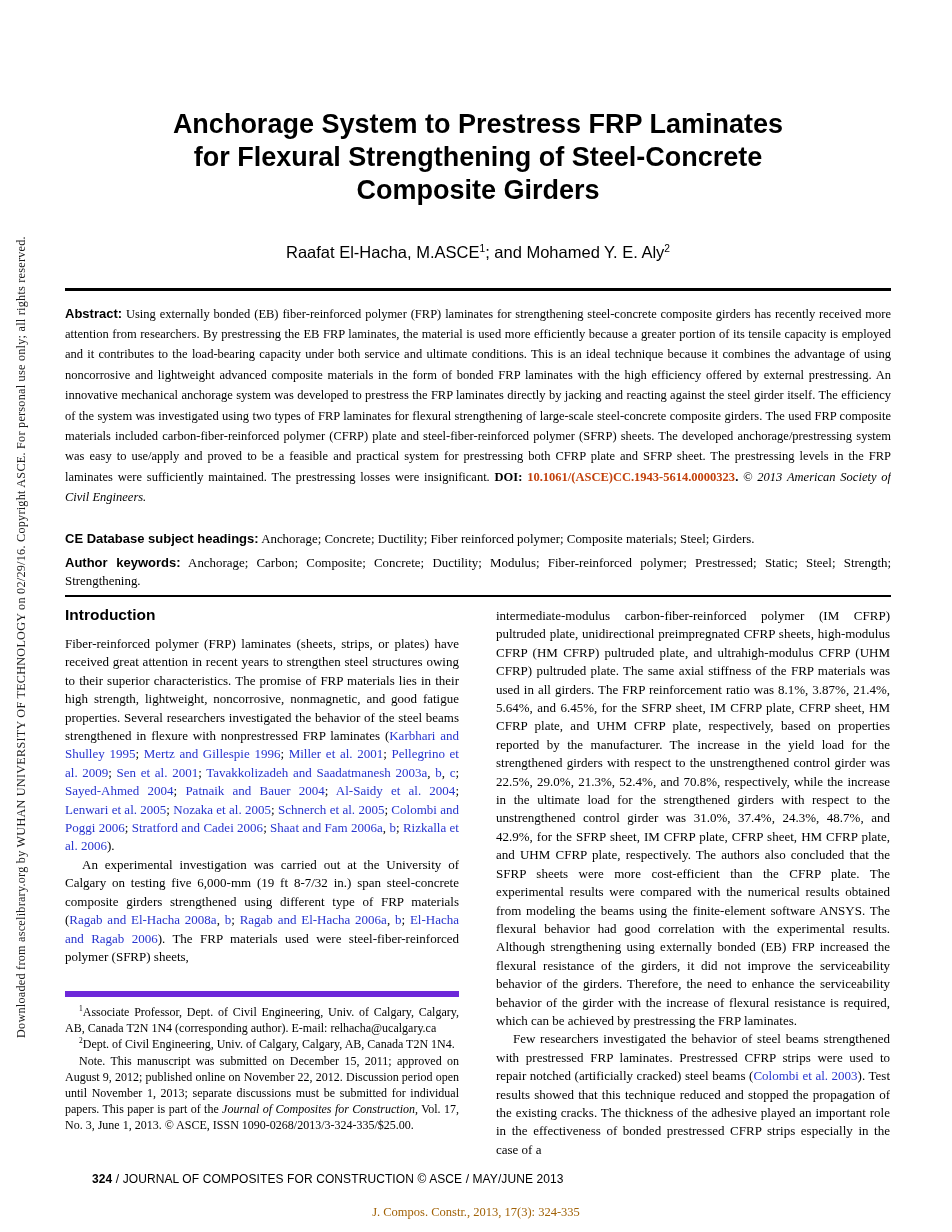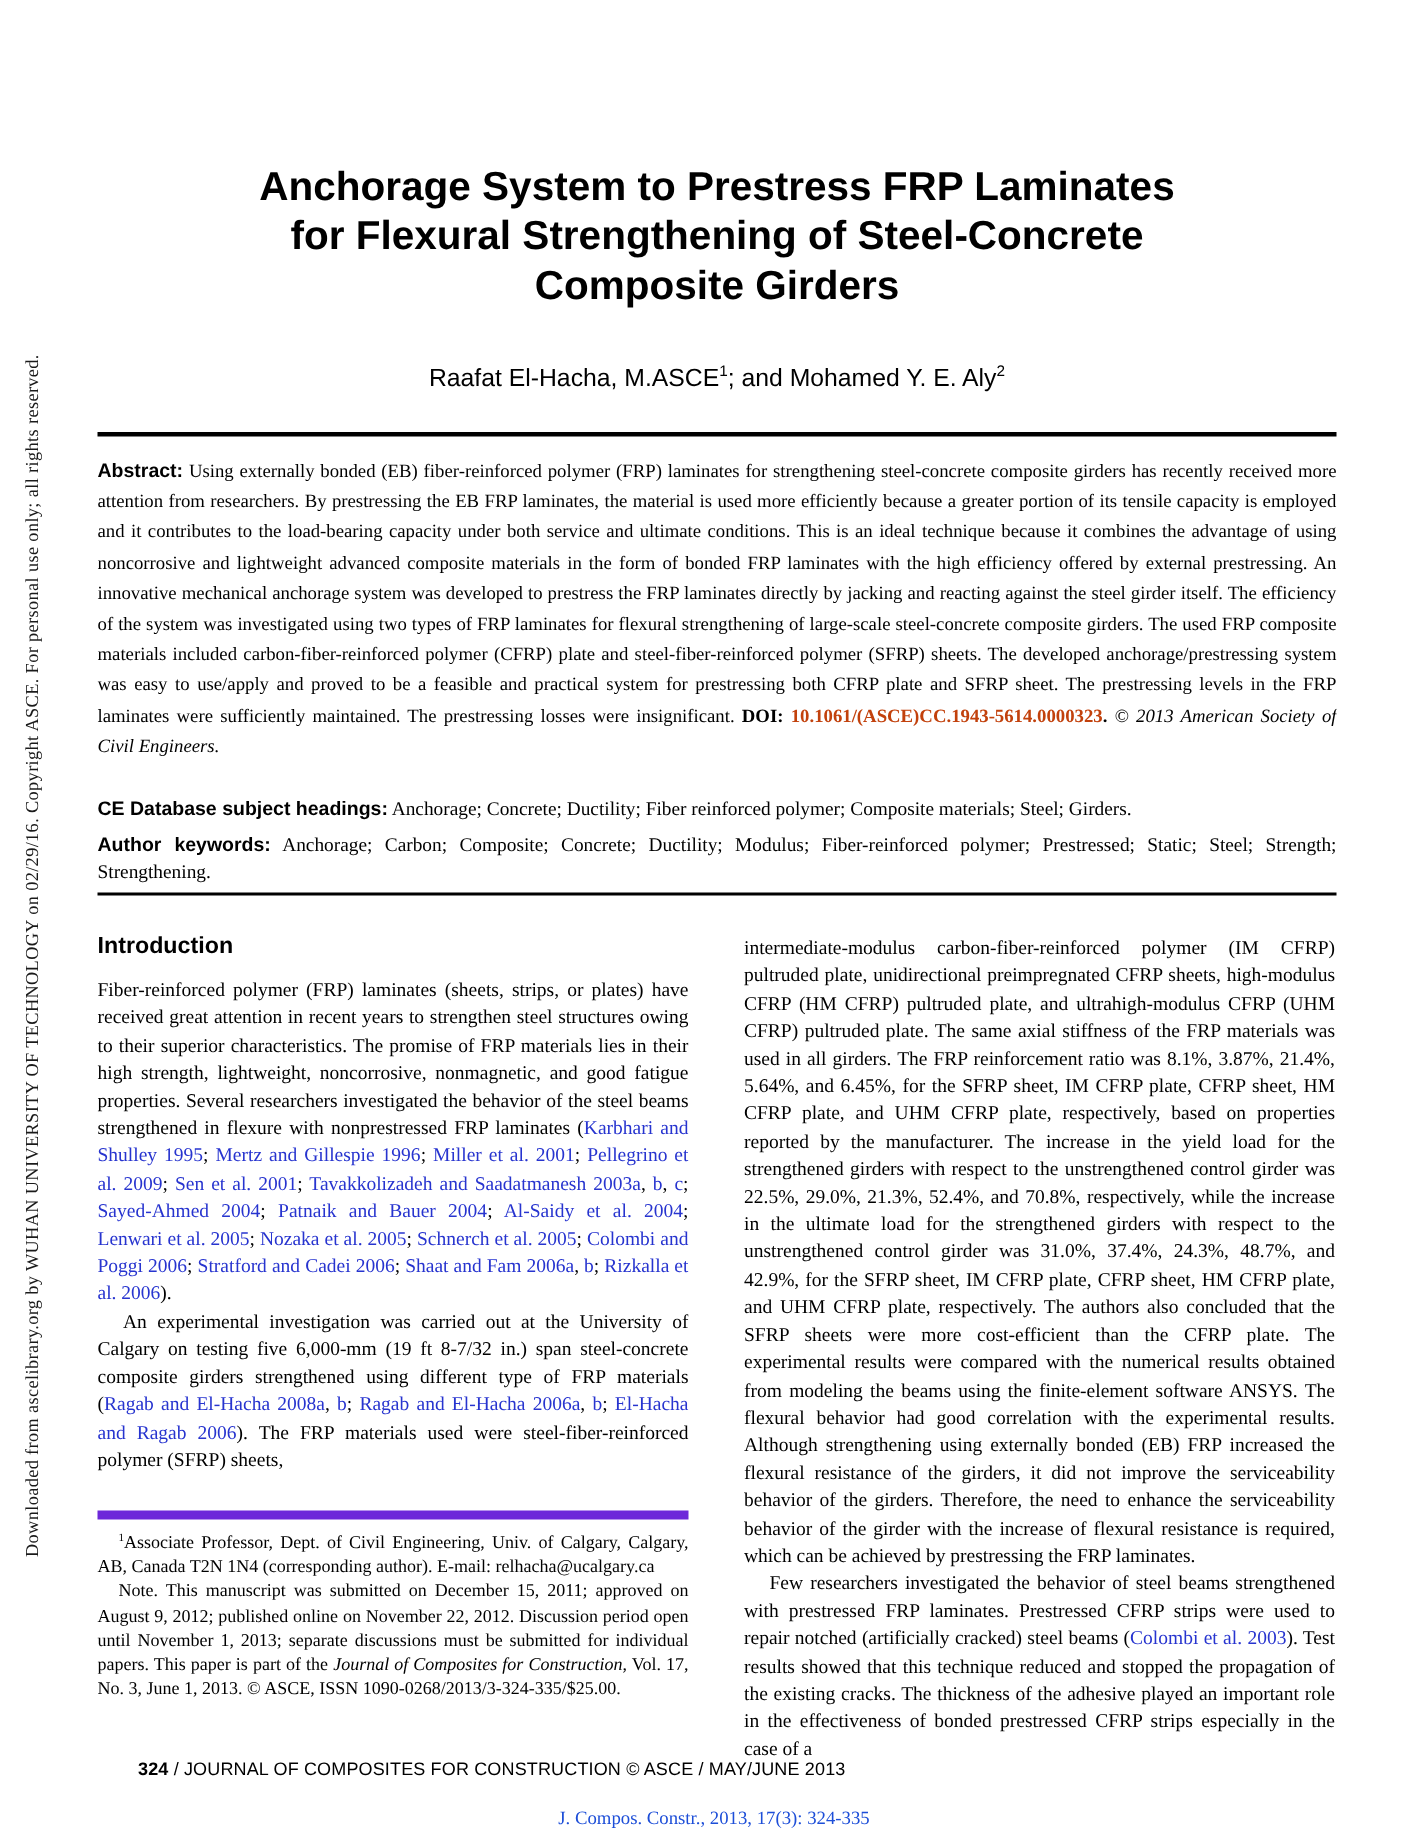--- a/index.html
+++ b/index.html
@@ -32,21 +32,21 @@
   }
   .meta-line { margin-top:0; font-size:12.9px; line-height:18px; text-align:justify; }
   .meta-line.kw { margin-top:6px; }
   .s-label { font-family:"Liberation Sans", sans-serif; font-weight:bold; font-size:13px; }
   .s-bold { font-weight:bold; }
   .s-italic { font-style:italic; }
   .s-bolditalic { font-weight:normal; font-style:italic; }
   .s-link { color:#2734cf; }
   .s-boldlink { color:#c2410c; font-weight:bold;margin-top:11px; }
   .s-sup { vertical-align:super; font-size:0.62em; line-height:0; }
-  .columns { margin-top:26px; display:flex; gap:37px; }
+  .columns { margin-top:10px; display:flex; gap:37px; }
   .col { width:394px; font-size:13px; line-height:18.4px; text-align:justify; }
   .col-left { position:relative; height:578px; }
   .col-right { height:578px; overflow:hidden; }
   .section-heading {
     font-family:"Liberation Sans", sans-serif; font-weight:bold;
     font-size:15.5px; line-height:15px; margin:0 0 13px 0; text-align:left;
   }
   .para { margin:0; }
   .para.indent { text-indent:17px; }
   .left-paras { height:357px; overflow:hidden; }
@@ -55,21 +55,21 @@
     border-top:6px solid #6d28d9; padding-top:7px;
     font-size:12px; line-height:16.2px; text-align:justify;
   }
   .footnote-para { margin:0; text-indent:14px; }
   .footer-line {
     position:absolute; left:65px; top:1172px; width:826px;
     font-family:"Liberation Sans", sans-serif; font-size:12px; letter-spacing:0.1px;margin-left:27px;
   }
   .citation-line {
     position:absolute; left:0; top:1205px; width:952px; text-align:center;
-    font-size:12.5px; color:#1d4ed8;
+    font-size:12.5px; color:#a16207;
   }
 </style>
 </head>
 <body>
 
 <div class="page">
 
   <div class="watermark">Downloaded from ascelibrary.org by WUHAN UNIVERSITY OF TECHNOLOGY on 02/29/16. Copyright ASCE. For personal use only; all rights reserved.</div>
 
   <div class="main">
@@ -95,20 +95,21 @@
     <div class="columns">
 
       <div class="col col-left">
         <h2 class="section-heading">Introduction</h2>
         <div class="left-paras">
             <p class="para"><span>Fiber-reinforced polymer (FRP) laminates (sheets, strips, or plates) have received great attention in recent years to strengthen steel structures owing to their superior characteristics. The promise of FRP materials lies in their high strength, lightweight, noncorrosive, nonmagnetic, and good fatigue properties. Several researchers investigated the behavior of the steel beams strengthened in flexure with nonprestressed FRP laminates (</span><span class="s-link">Karbhari and Shulley 1995</span><span>; </span><span class="s-link">Mertz and Gillespie 1996</span><span>; </span><span class="s-link">Miller et al. 2001</span><span>; </span><span class="s-link">Pellegrino et al. 2009</span><span>; </span><span class="s-link">Sen et al. 2001</span><span>; </span><span class="s-link">Tavakkolizadeh and Saadatmanesh 2003a</span><span>, </span><span class="s-link">b</span><span>, </span><span class="s-link">c</span><span>; </span><span class="s-link">Sayed-Ahmed 2004</span><span>; </span><span class="s-link">Patnaik and Bauer 2004</span><span>; </span><span class="s-link">Al-Saidy et al. 2004</span><span>; </span><span class="s-link">Lenwari et al. 2005</span><span>; </span><span class="s-link">Nozaka et al. 2005</span><span>; </span><span class="s-link">Schnerch et al. 2005</span><span>; </span><span class="s-link">Colombi and Poggi 2006</span><span>; </span><span class="s-link">Stratford and Cadei 2006</span><span>; </span><span class="s-link">Shaat and Fam 2006a</span><span>, </span><span class="s-link">b</span><span>; </span><span class="s-link">Rizkalla et al. 2006</span><span>).</span></p>
             <p class="para indent"><span>An experimental investigation was carried out at the University of Calgary on testing five 6,000-mm (19 ft 8-7/32 in.) span steel-concrete composite girders strengthened using different type of FRP materials (</span><span class="s-link">Ragab and El-Hacha 2008a</span><span>, </span><span class="s-link">b</span><span>; </span><span class="s-link">Ragab and El-Hacha 2006a</span><span>, </span><span class="s-link">b</span><span>; </span><span class="s-link">El-Hacha and Ragab 2006</span><span>). The FRP materials used were steel-fiber-reinforced polymer (SFRP) sheets,</span></p>
           </div>
         <div class="footnotes">
             <p class="footnote-para"><span class="s-sup">1</span><span>Associate Professor, Dept. of Civil Engineering, Univ. of Calgary, Calgary, AB, Canada T2N 1N4 (corresponding author). E-mail: relhacha@ucalgary.ca</span></p>
+            <p class="footnote-para"><span class="s-sup">2</span><span>Dept. of Civil Engineering, Univ. of Calgary, Calgary, AB, Canada T2N 1N4.</span></p>
             <p class="footnote-para"><span>Note. This manuscript was submitted on December 15, 2011; approved on August 9, 2012; published online on November 22, 2012. Discussion period open until November 1, 2013; separate discussions must be submitted for individual papers. This paper is part of the </span><span class="s-bolditalic">Journal of Composites for Construction</span><span>, Vol. 17, No. 3, June 1, 2013. © ASCE, ISSN 1090-0268/2013/3-324-335/$25.00.</span></p>
           </div>
       </div>
 
       <div class="col col-right">
           <p class="para"><span>intermediate-modulus carbon-fiber-reinforced polymer (IM CFRP) pultruded plate, unidirectional preimpregnated CFRP sheets, high-modulus CFRP (HM CFRP) pultruded plate, and ultrahigh-modulus CFRP (UHM CFRP) pultruded plate. The same axial stiffness of the FRP materials was used in all girders. The FRP reinforcement ratio was 8.1%, 3.87%, 21.4%, 5.64%, and 6.45%, for the SFRP sheet, IM CFRP plate, CFRP sheet, HM CFRP plate, and UHM CFRP plate, respectively, based on properties reported by the manufacturer. The increase in the yield load for the strengthened girders with respect to the unstrengthened control girder was 22.5%, 29.0%, 21.3%, 52.4%, and 70.8%, respectively, while the increase in the ultimate load for the strengthened girders with respect to the unstrengthened control girder was 31.0%, 37.4%, 24.3%, 48.7%, and 42.9%, for the SFRP sheet, IM CFRP plate, CFRP sheet, HM CFRP plate, and UHM CFRP plate, respectively. The authors also concluded that the SFRP sheets were more cost-efficient than the CFRP plate. The experimental results were compared with the numerical results obtained from modeling the beams using the finite-element software ANSYS. The flexural behavior had good correlation with the experimental results. Although strengthening using externally bonded (EB) FRP increased the flexural resistance of the girders, it did not improve the serviceability behavior of the girders. Therefore, the need to enhance the serviceability behavior of the girder with the increase of flexural resistance is required, which can be achieved by prestressing the FRP laminates.</span></p>
           <p class="para indent"><span>Few researchers investigated the behavior of steel beams strengthened with prestressed FRP laminates. Prestressed CFRP strips were used to repair notched (artificially cracked) steel beams (</span><span class="s-link">Colombi et al. 2003</span><span>). Test results showed that this technique reduced and stopped the propagation of the existing cracks. The thickness of the adhesive played an important role in the effectiveness of bonded prestressed CFRP strips especially in the case of a</span></p>
         </div>
 
     </div>

